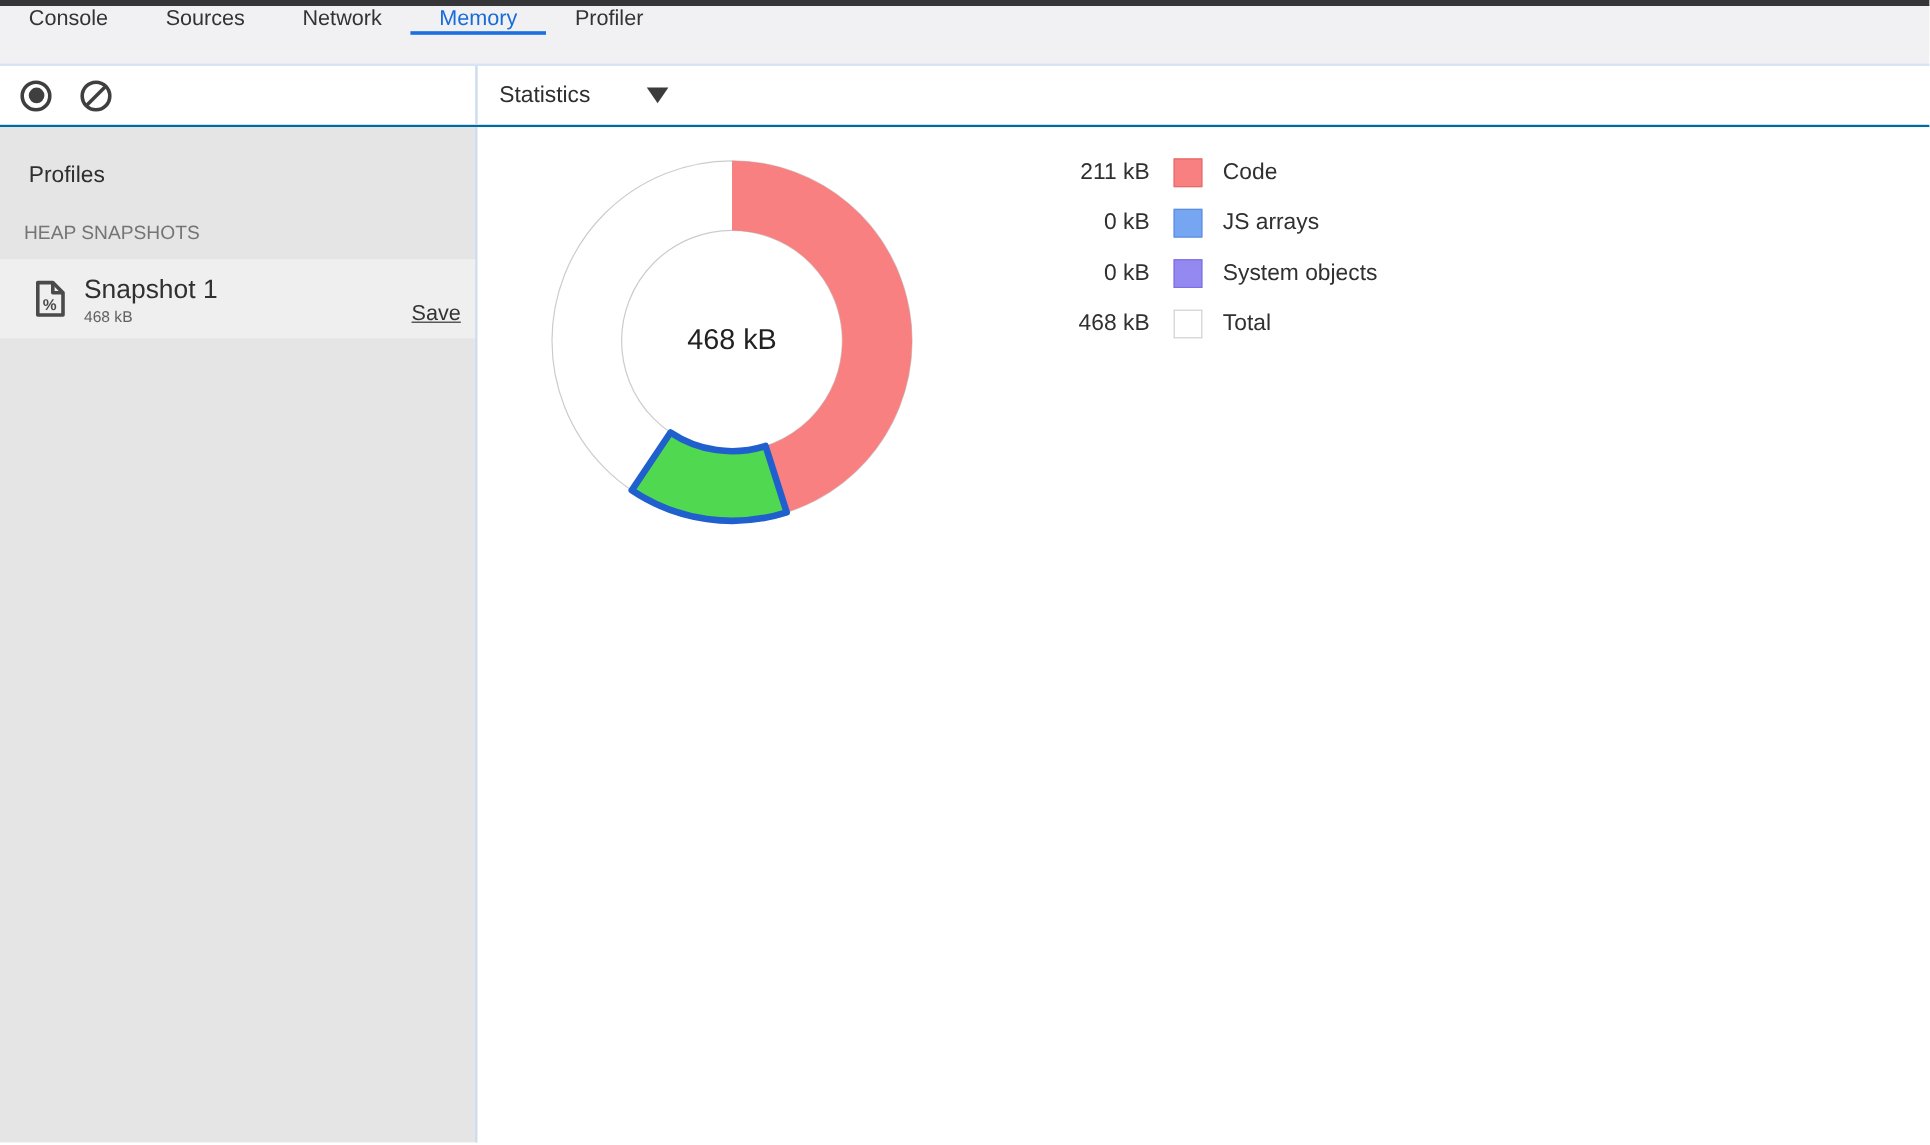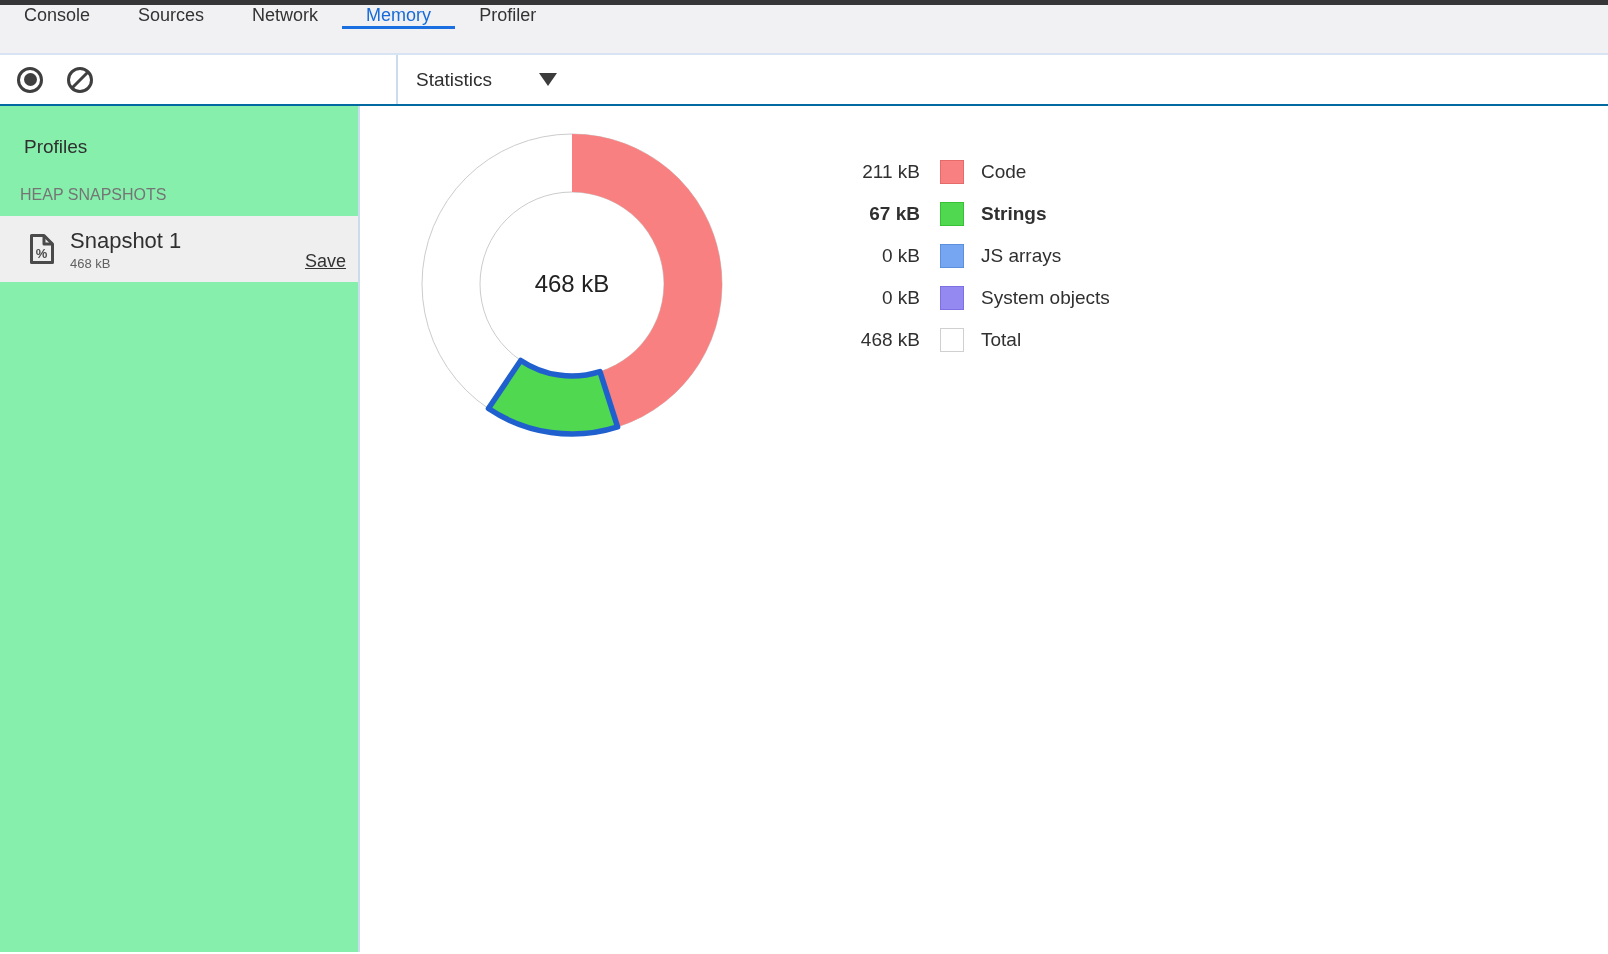--- a/index.html
+++ b/index.html
@@ -26,42 +26,42 @@
     border-radius:50%; display:flex; align-items:center; justify-content:center; }
   .record-inner { width:13px; height:13px; border-radius:50%; background:#3f3f3f; }
   .toolbar-right { flex:1; height:100%; display:flex; align-items:center; }
   .stats-select { display:flex; align-items:center; margin-left:18px;
     font-size:19px; color:#2f2f2f; gap:47px; }
   .dd-triangle { width:0; height:0; border-left:9px solid transparent;
     border-right:9px solid transparent; border-top:13px solid #3c3c3c; }
 
   
   .content { display:flex; height:846px; }
-  .sidebar { width:360px; border-right:2px solid #ccdcef; background:#86efac;
+  .sidebar { width:398px; border-right:2px solid #ccdcef; background:#e5e5e5;
     flex-shrink:0; }
   .profiles-title { font-size:19px; color:#2f2f2f; margin:30px 0 0 24px; }
   .section-title { font-size:16px; color:#757575; margin:28px 0 12px 20px; }
   .snapshot-row { height:66px; background:#efefef; display:flex;
     align-items:center; padding:0 12px 0 28px; }
   .snapshot-icon { flex-shrink:0; margin-right:14px; }
   .snapshot-text { display:flex; flex-direction:column; flex:1; }
   .snapshot-title { font-size:22px; color:#303030; }
   .snapshot-size { font-size:13px; color:#616161; margin-top:2px; }
   .save-link { font-size:18px; color:#333; text-decoration:underline;margin-top:24px; }
 
   .main { position:relative; flex:1; background:#fff; }
 
   
   .donut-wrap { position:absolute; left:52px; top:18px; width:320px; height:320px; }
   .donut-center { position:absolute; left:0; top:0; width:320px; height:320px;
     display:flex; align-items:center; justify-content:center; pointer-events:none; }
   .donut-center span { font-size:24px; color:#222; }
 
   
-  .legend { position:absolute; left:440px; top:45px; }
+  .legend { position:absolute; left:440px; top:17px; }
   .legend-row { display:flex; align-items:center; height:42px; font-size:19px;
     color:#303030; }
   .legend-row.selected { font-weight:700; }
   .legend-value { width:120px; text-align:right; }
   .legend-swatch { width:24px; height:24px; border:1px solid transparent;
     margin-left:20px; margin-right:17px; flex-shrink:0; }
 </style>
 </head>
 <body>
 
@@ -128,25 +128,20 @@
         <span>468 kB</span>
       </div>
     </div>
 
     <div class="legend">
       <div class="legend-row">
         <span class="legend-value">211 kB</span>
         <span class="legend-swatch" style="background-color: rgb(249, 128, 128); border-color: rgb(229, 106, 106);"></span>
         <span>Code</span>
       </div>
-      <div class="legend-row selected">
-        <span class="legend-value">67 kB</span>
-        <span class="legend-swatch" style="background-color: rgb(80, 216, 80); border-color: rgb(55, 193, 55);"></span>
-        <span>Strings</span>
-      </div>
       <div class="legend-row">
         <span class="legend-value">0 kB</span>
         <span class="legend-swatch" style="background-color: rgb(118, 165, 241); border-color: rgb(93, 143, 223);"></span>
         <span>JS arrays</span>
       </div>
       <div class="legend-row">
         <span class="legend-value">0 kB</span>
         <span class="legend-swatch" style="background-color: rgb(148, 137, 241); border-color: rgb(125, 112, 226);"></span>
         <span>System objects</span>
       </div>

